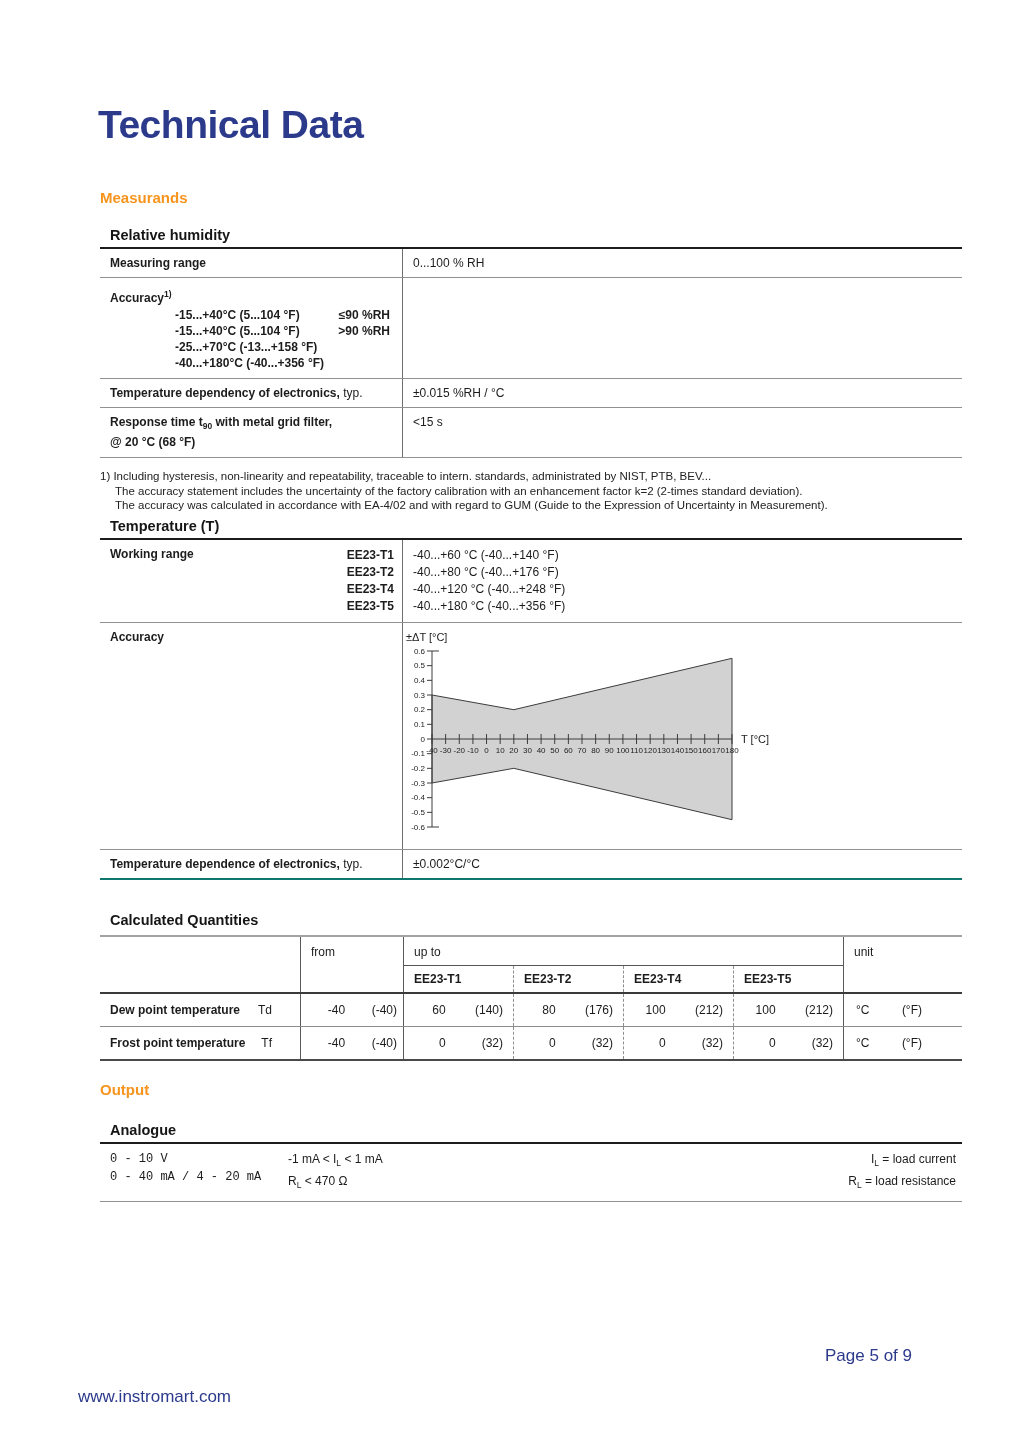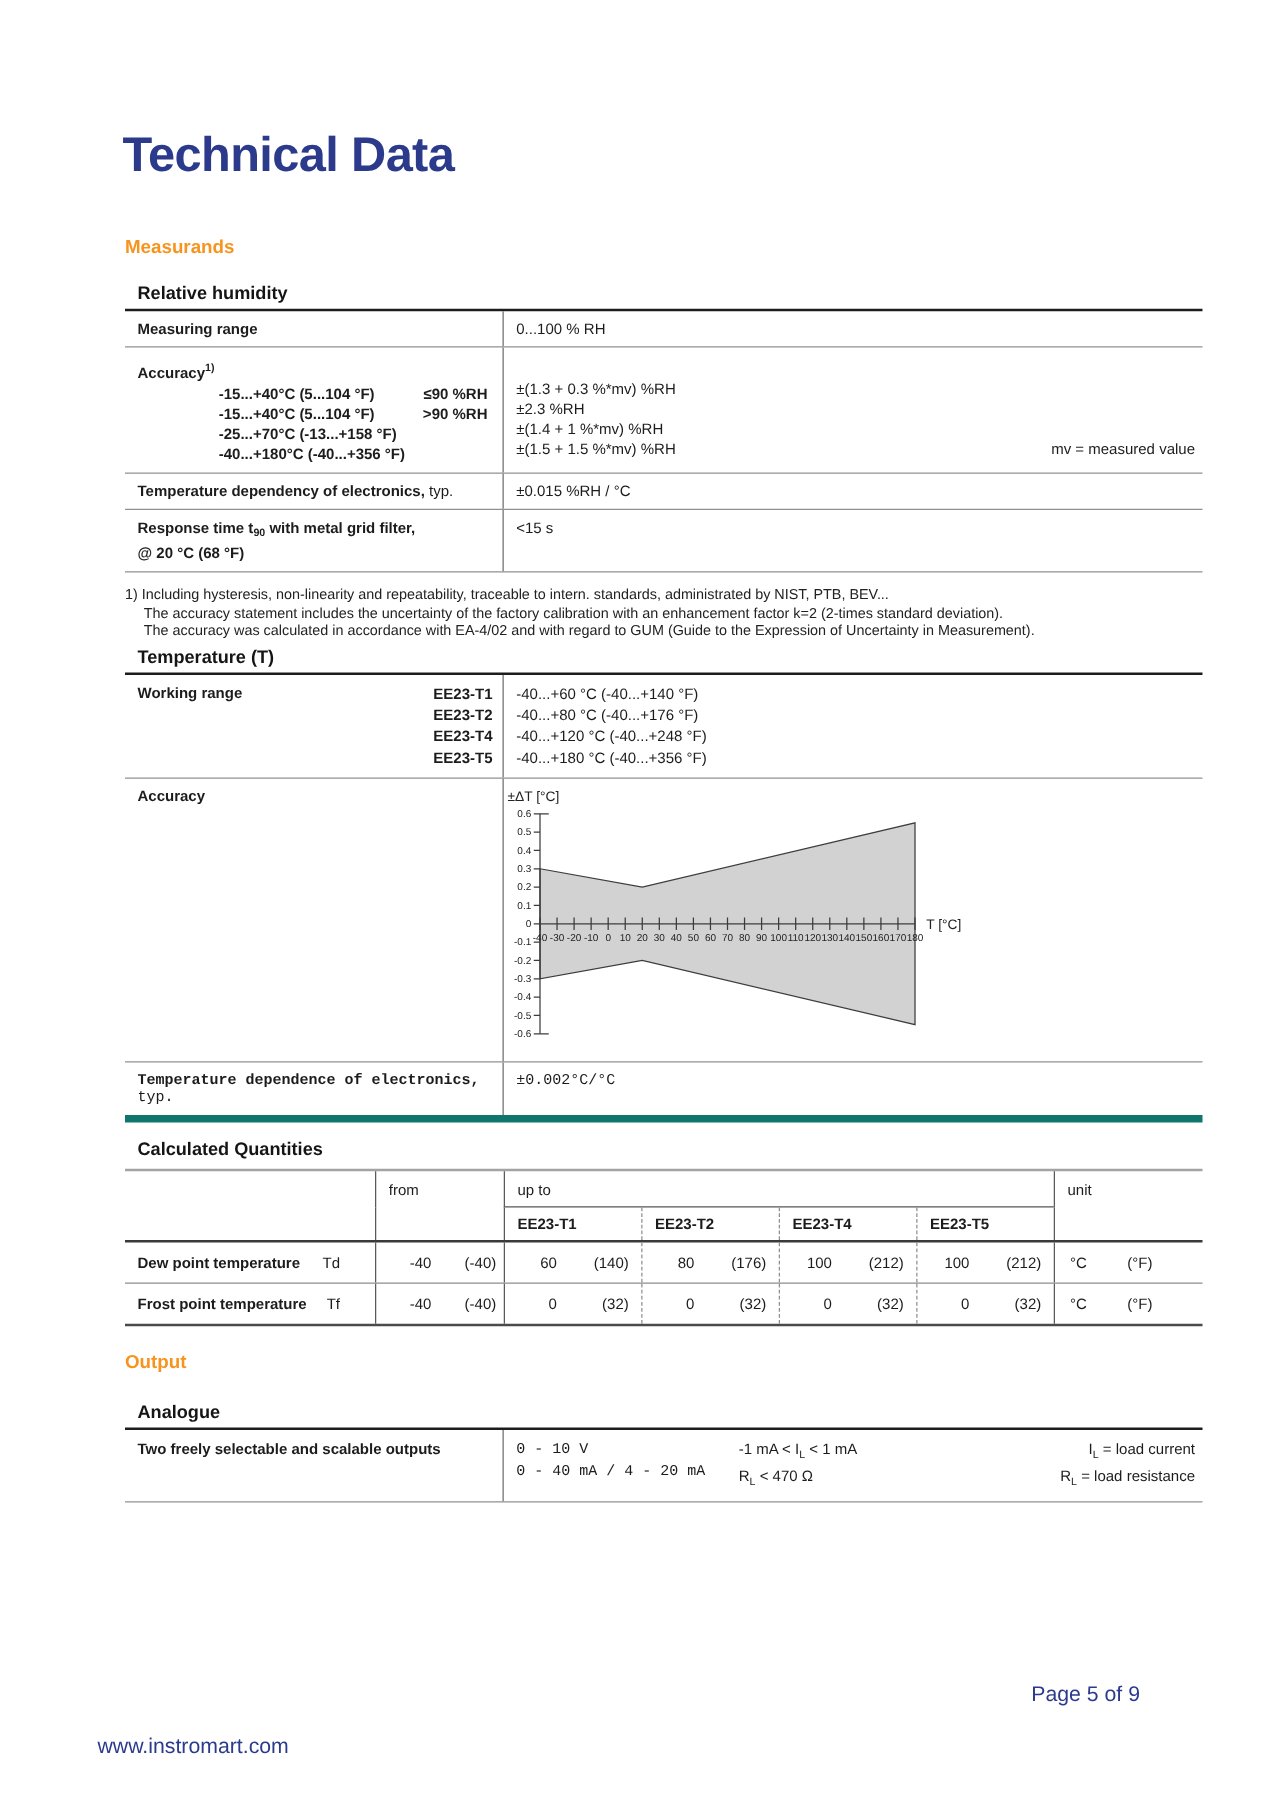--- a/index.html
+++ b/index.html
@@ -5,21 +5,21 @@
   html,body{margin:0;padding:0;background:#fff;}
   .page{position:relative;width:1024px;height:1448px;background:#fff;overflow:hidden;
         font-family:"Liberation Sans",sans-serif;color:#1c1c1c;}
   .title{position:absolute;left:98px;top:103px;margin:0;font-size:39px;font-weight:bold;
          letter-spacing:-0.5px;color:#2c3a8c;}
   .orange-head{position:absolute;font-size:15px;font-weight:bold;color:#f7941d;margin:0;}
   .block{position:absolute;left:100px;width:862px;}
   .subhead{font-size:14.5px;font-weight:bold;margin:0 0 4px 10px;color:#151515;}
   .dtable{border-top:2px solid #1c1c1c;font-size:12px;}
   .drow{display:flex;border-bottom:1px solid #919191;}
-  .drow.dark-bottom{border-bottom:6px solid #0f766e;font-family:Liberation Mono, monospace;}
+  .drow.dark-bottom{border-bottom:2px solid #0f766e;}
   .dlabel{width:303px;box-sizing:border-box;border-right:1px solid #6f6f6f;
           padding:7px 12px 7px 10px;}
   .dvalue{flex:1;box-sizing:border-box;padding:7px 6px 7px 10px;}
   .b{font-weight:bold;}
   .vline{line-height:16px;}
   .spacer{height:18px;}
   .acc-title{line-height:18px;}
   .cond{display:flex;justify-content:space-between;font-weight:bold;
         margin-left:65px;line-height:16px;}
   .note-line{display:flex;justify-content:space-between;}
@@ -89,30 +89,20 @@
             <span>-15...+40°C (5...104 °F)</span>
             <span>&gt;90 %RH</span>
           </div>
           <div class="cond">
             <span>-25...+70°C (-13...+158 °F)</span>
             <span></span>
           </div>
           <div class="cond">
             <span>-40...+180°C (-40...+356 °F)</span>
             <span></span>
-          </div>
-        </div>
-        <div class="dvalue">
-          <div class="vline spacer"></div>
-          <div class="vline">±(1.3 + 0.3 %*mv) %RH</div>
-          <div class="vline">±2.3 %RH</div>
-          <div class="vline">±(1.4 + 1 %*mv) %RH</div>
-          <div class="vline note-line">
-            <span>±(1.5 + 1.5 %*mv) %RH</span>
-            <span class="note">mv = measured value</span>
           </div>
         </div>
       </div>
       <div class="drow">
         <div class="dlabel"><span class="b">Temperature dependency of electronics,</span><span> typ.</span></div>
         <div class="dvalue">±0.015 %RH / °C</div>
       </div>
       <div class="drow">
         <div class="dlabel b" style="line-height:15.5px;">
           <div><span>Response time t</span><span class="sub">90</span><span> with metal grid filter,</span></div>
@@ -343,21 +333,20 @@
       </div>
     </div>
   </div>
 
   <h2 class="orange-head" style="left:100px;top:1081px;">Output</h2>
 
   <div class="block" style="top:1122px;">
     <h3 class="subhead">Analogue</h3>
     <div class="dtable">
       <div class="drow">
-        <div class="dlabel b" style="line-height:17.5px;">Two freely selectable and scalable outputs</div>
         <div class="dvalue an-value">
           <div class="an-c1">
             <div>0 - 10 V</div>
             <div>0 - 40 mA / 4 - 20 mA</div>
           </div>
           <div class="an-c2">
             <div><span>-1 mA &lt;  I</span><span class="sub">L</span><span> &lt; 1 mA</span></div>
             <div><span>R</span><span class="sub">L</span><span> &lt; 470 Ω</span></div>
           </div>
           <div class="an-c3">

